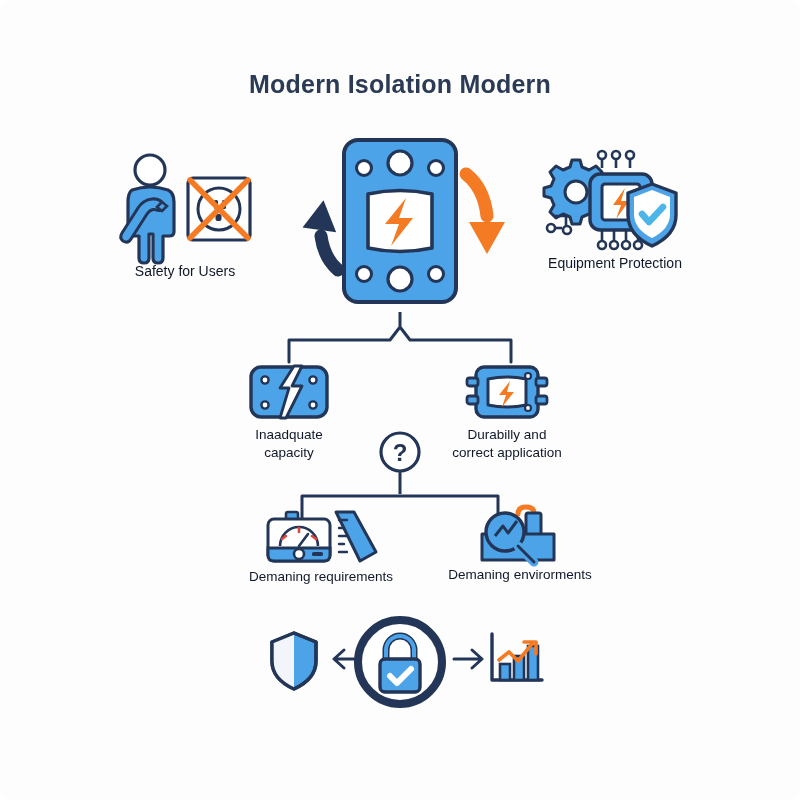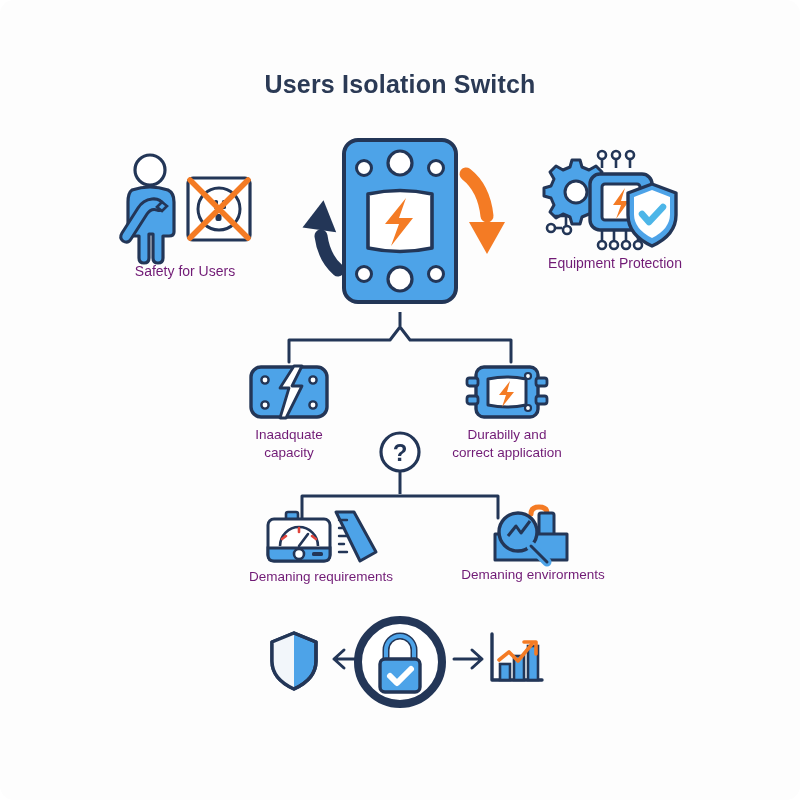--- a/index.html
+++ b/index.html
@@ -21,36 +21,36 @@
     left:0;right:0;top:70px;
     text-align:center;
     font-size:25px;
     font-weight:600;
     color:#2b3a55;
     letter-spacing:.2px;
   }
   .caption{
     position:absolute;
     text-align:center;
-    color:#701a75;
+    color:#0f172a;
     font-size:13.5px;
     line-height:1.35;
     font-weight:400;
     white-space:pre-line;
   }
   .cap-lg{font-size:14px;}
   .node{position:absolute;}
   svg{display:block;overflow:visible;}
 </style>
 </head>
 <body>
 
 <div id="canvas">
 
-  <div class="title">Users Isolation Switch</div>
+  <div class="title">Modern Isolation Modern</div>
 
   <div class="node" style="left:110px;top:150px;">
     <svg width="150" height="115" viewBox="0 0 150 115">
 
       <circle cx="40" cy="20" r="15" fill="#ffffff" stroke="#233657" stroke-width="3.2"></circle>
 
       <path d="M22 40 q18 -6 36 0 q6 3 6 12 l0 30 q0 4 -5 4 l-6 0 l0 22 q0 5 -5 5 q-5 0 -5 -5 l0 -24 l-4 0 l0 24 q0 5 -5 5 q-5 0 -5 -5 l0 -22 l-6 0 q-5 0 -5 -4 l0 -30 q0 -9 4 -12 z" fill="#4da3e8" stroke="#233657" stroke-width="3.2" stroke-linejoin="round"></path>
 
       <path d="M54 55 q-4 -7 -12 -6 q-9 1 -14 9 l-16 25 q-3 5 1 8 q5 3 8 -2 l16 -25 q4 -6 10 -4 q6 2 7 -5 z" fill="#4da3e8" stroke="#233657" stroke-width="3" stroke-linejoin="round"></path>
       <path d="M52 52 l5 4 l-5 5 l-5 -4 z" fill="#4da3e8" stroke="#233657" stroke-width="2.6"></path>
@@ -216,21 +216,21 @@
           <line x1="75" y1="20" x2="80" y2="20"></line>
           <line x1="75" y1="28" x2="83" y2="28"></line>
           <line x1="75" y1="36" x2="80" y2="36"></line>
           <line x1="75" y1="44" x2="83" y2="44"></line>
         </g>
       </g>
     </svg>
     <div class="caption" style="left:-18px;top:60px;width:150px;position:absolute;">Demaning requirements</div>
   </div>
 
-  <div class="node" style="left:485px;top:504px;">
+  <div class="node" style="left:472px;top:504px;">
     <svg width="94" height="60" viewBox="0 0 94 60">
 
       <path d="M46 10 q0 -7 8 -7 q8 0 8 6" fill="none" stroke="#f47b24" stroke-width="5" stroke-linecap="round"></path>
 
       <rect x="54" y="9" width="15" height="22" rx="2" fill="#4da3e8" stroke="#233657" stroke-width="3"></rect>
 
       <path d="M10 30 l72 0 l0 26 l-72 0 z" fill="#4da3e8" stroke="#233657" stroke-width="3" stroke-linejoin="round"></path>
 
       <circle cx="33" cy="28" r="19" fill="#4da3e8" stroke="#233657" stroke-width="3.4"></circle>
       <path d="M23 32 l8 -10 l5 7 l9 -12" fill="none" stroke="#233657" stroke-width="3" stroke-linejoin="round"></path>

